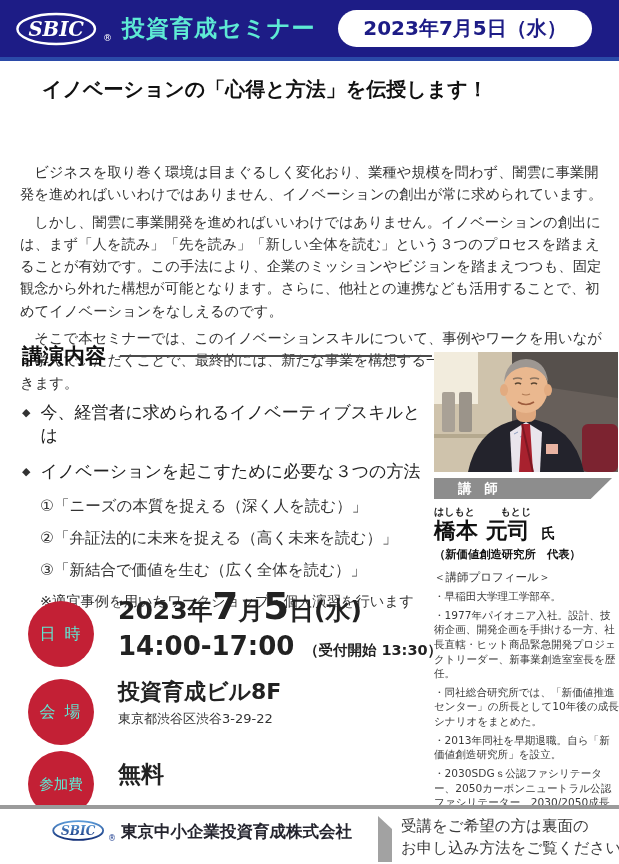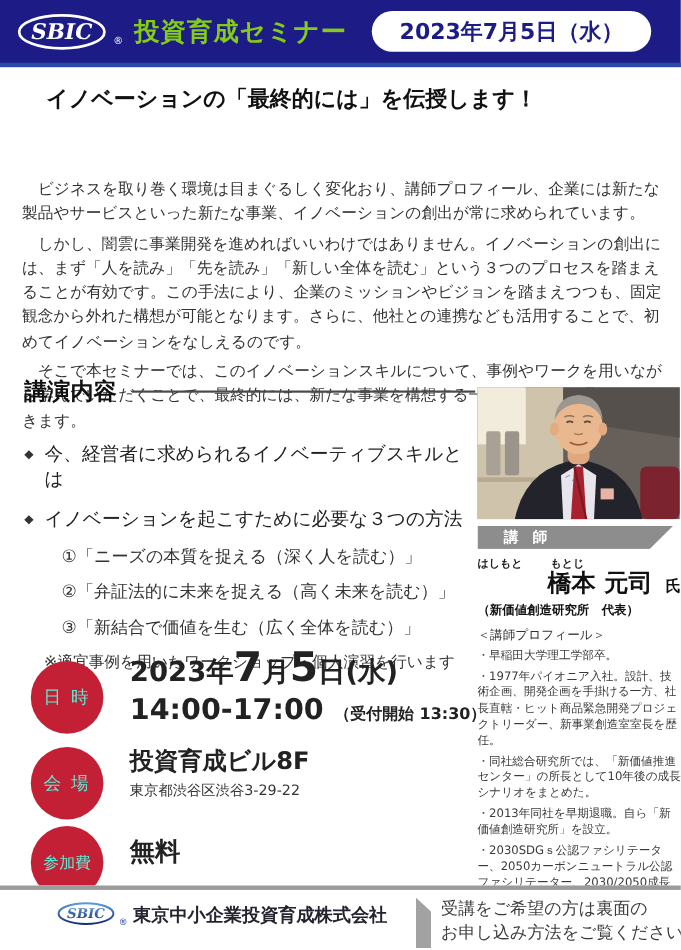--- a/index.html
+++ b/index.html
@@ -11,21 +11,21 @@
 
   
   .header {
     position:absolute; top:0; left:0; width:100%; height:61px;
     background:#1d1c86; border-bottom:4px solid #2b4aa8; box-sizing:border-box;
     display:flex; align-items:center;
   }
   .logo-wrap { margin-left:16px; display:flex; align-items:flex-end; }
   .logo-wrap svg { width:86px; height:34px; display:block; }
   .logo-reg { color:#fff; font-size:9px; margin-left:1px; margin-bottom:3px; }
-  .seminar-label { color:#84cc16; font-weight:bold; font-size:23px; margin-left:10px; letter-spacing:1px; }
+  .seminar-label { color:#5eead4; font-weight:bold; font-size:23px; margin-left:10px; letter-spacing:1px; }
   .date-pill {
     position:absolute; right:27px; top:10px; width:254px; height:37px;
     background:#fff; border-radius:19px; display:flex; align-items:center; justify-content:center;
     font-size:20px; font-weight:bold; color:#1d1c86;
   }
 
   
   .subtitle { position:absolute; top:76px; left:42px; font-size:20px; font-weight:bold; color:#111; }
   .main-title { position:absolute; top:101px; left:0; width:619px; text-align:center;
     font-size:31px; font-weight:bold; color:#111; white-space:nowrap; }
@@ -35,35 +35,35 @@
   .intro p { margin:0 0 5px; text-indent:1em; }
 
   
   .lecture { position:absolute; top:342px; left:22px; width:410px; }
   .lecture-heading-row { display:flex; align-items:center; margin-bottom:31px; }
   .lecture-heading { font-size:21px; font-weight:bold; color:#111; }
   .lecture-rule { flex:1; border-top:2px solid #4a4a4a; margin-left:14px; }
   .bullet-item { font-size:17px; color:#222; margin-bottom:13px; display:flex; align-items:flex-start; }
   .diamond { color:#333; font-size:11px; margin-right:10px; margin-top:5px; }
   .methods { margin:1px 0 0 18px; }
-  .method-item { font-size:15.5px; color:#333; margin-bottom:11px;margin-left:16px; }
+  .method-item { font-size:15.5px; color:#333; margin-bottom:11px; }
   .lecture-note { font-size:14.3px; color:#333; margin-left:18px; margin-top:1px; }
 
   
   .speaker { position:absolute; left:434px; top:352px; width:185px; }
   .photo { width:184px; height:120px; display:block; }
   .speaker-banner {
     margin-top:6px; width:178px; height:21px; background:#8d8d8d;
     clip-path:polygon(0 0,100% 0,88% 100%,0 100%);
     color:#fff; font-weight:bold; font-size:13.5px; letter-spacing:4px;
     display:flex; align-items:center; padding-left:24px; box-sizing:border-box;
   }
   .furigana { margin-top:6px; font-size:10px; font-weight:bold; color:#222; }
   .furigana .mei { margin-left:22px; }
-  .speaker-name { font-size:22px; font-weight:bold; color:#111; line-height:1.1;text-align:right; }
+  .speaker-name { font-size:22px; font-weight:bold; color:#111; line-height:1.1; }
   .speaker-name .honorific { font-size:14px; margin-left:4px; }
   .affiliation { font-size:11.3px; font-weight:bold; color:#111; margin-top:4px; }
   .profile-heading { font-size:11.5px; color:#333; margin-top:8px; }
   .profile-item { font-size:10.6px; color:#3a3a3a; line-height:1.38; margin-top:4px; }
 
   
   .detail-row { position:absolute; left:28px; display:flex; align-items:center; }
   .row-datetime { top:581px; }
   .row-venue { top:659px; }
   .row-fee { top:731px; }
@@ -109,24 +109,24 @@
       <svg viewBox="0 0 92 36">
         <ellipse cx="43" cy="18" rx="41.5" ry="16" fill="none" stroke="#ffffff" stroke-width="2.6"></ellipse>
         <text x="43" y="25" text-anchor="middle" font-family="DejaVu Serif, serif" font-style="italic" font-weight="bold" font-size="21" fill="#ffffff">SBIC</text>
       </svg>
       <span class="logo-reg">®</span>
     </div>
     <div class="seminar-label">投資育成セミナー</div>
     <div class="date-pill">2023年7月5日（水）</div>
   </div>
 
-  <div class="subtitle">イノベーションの「最終的には」を伝授します！</div>
+  <div class="subtitle">イノベーションの「心得と方法」を伝授します！</div>
 
   <div class="intro">
-    <p>ビジネスを取り巻く環境は目まぐるしく変化おり、講師プロフィール、企業には新たな製品やサービスといった新たな事業、イノベーションの創出が常に求められています。</p>
+    <p>ビジネスを取り巻く環境は目まぐるしく変化おり、業種や規模を問わず、闇雲に事業開発を進めればいいわけではありません、イノベーションの創出が常に求められています。</p>
     <p>しかし、闇雲に事業開発を進めればいいわけではありません。イノベーションの創出には、まず「人を読み」「先を読み」「新しい全体を読む」という３つのプロセスを踏まえることが有効です。この手法により、企業のミッションやビジョンを踏まえつつも、固定観念から外れた構想が可能となります。さらに、他社との連携なども活用することで、初めてイノベーションをなしえるのです。</p>
     <p>そこで本セミナーでは、このイノベーションスキルについて、事例やワークを用いながら学んでいただくことで、最終的には、新たな事業を構想する一連の流れをご理解いただきます。</p>
   </div>
 
   <div class="lecture">
     <div class="lecture-heading-row">
       <span class="lecture-heading">講演内容</span>
       <span class="lecture-rule"></span>
     </div>
     <div class="bullet-item">

